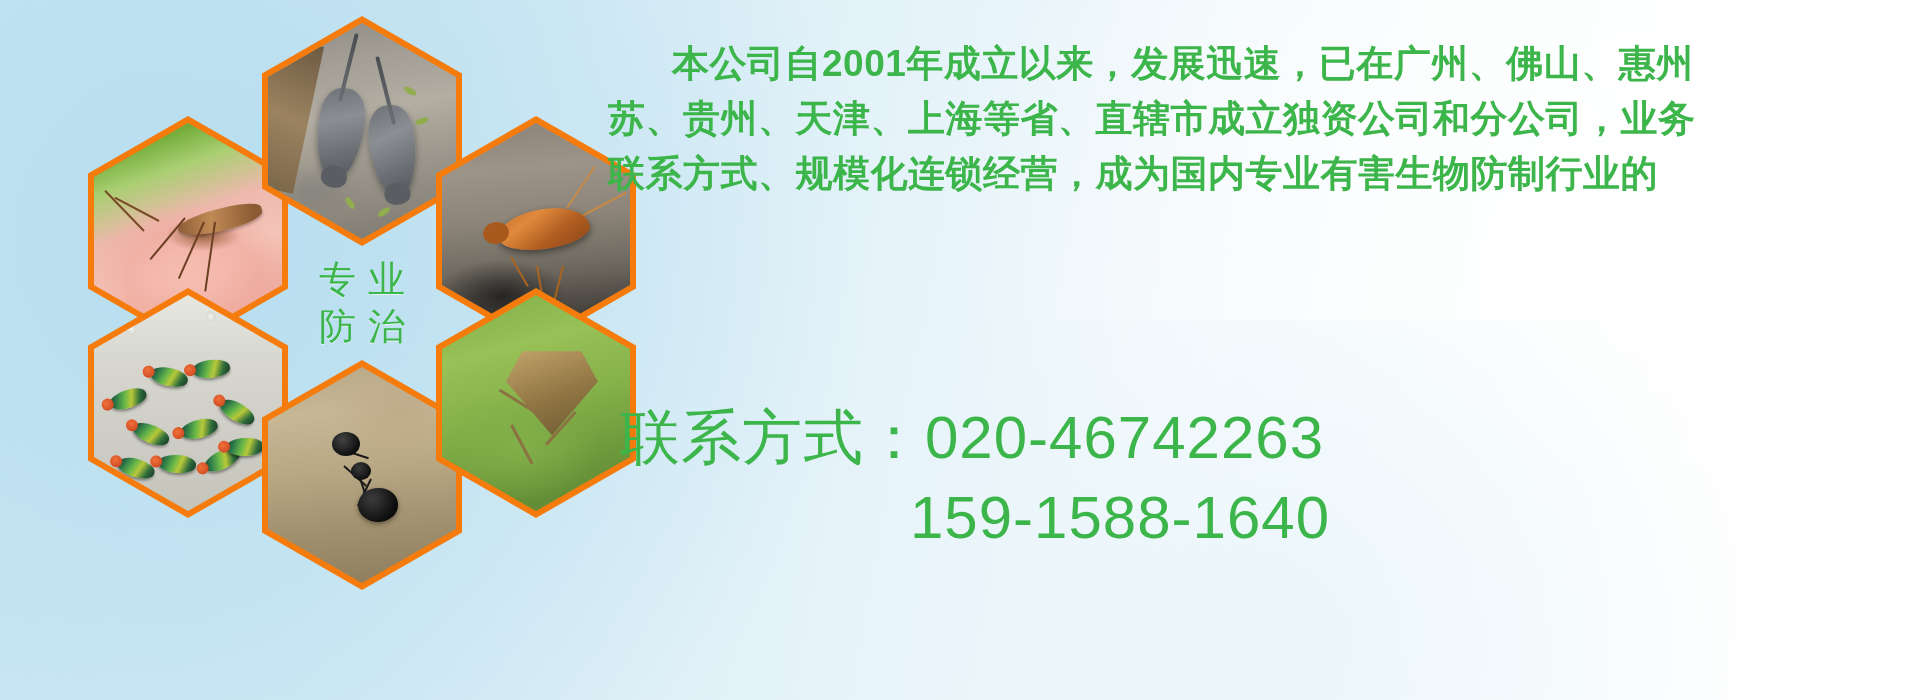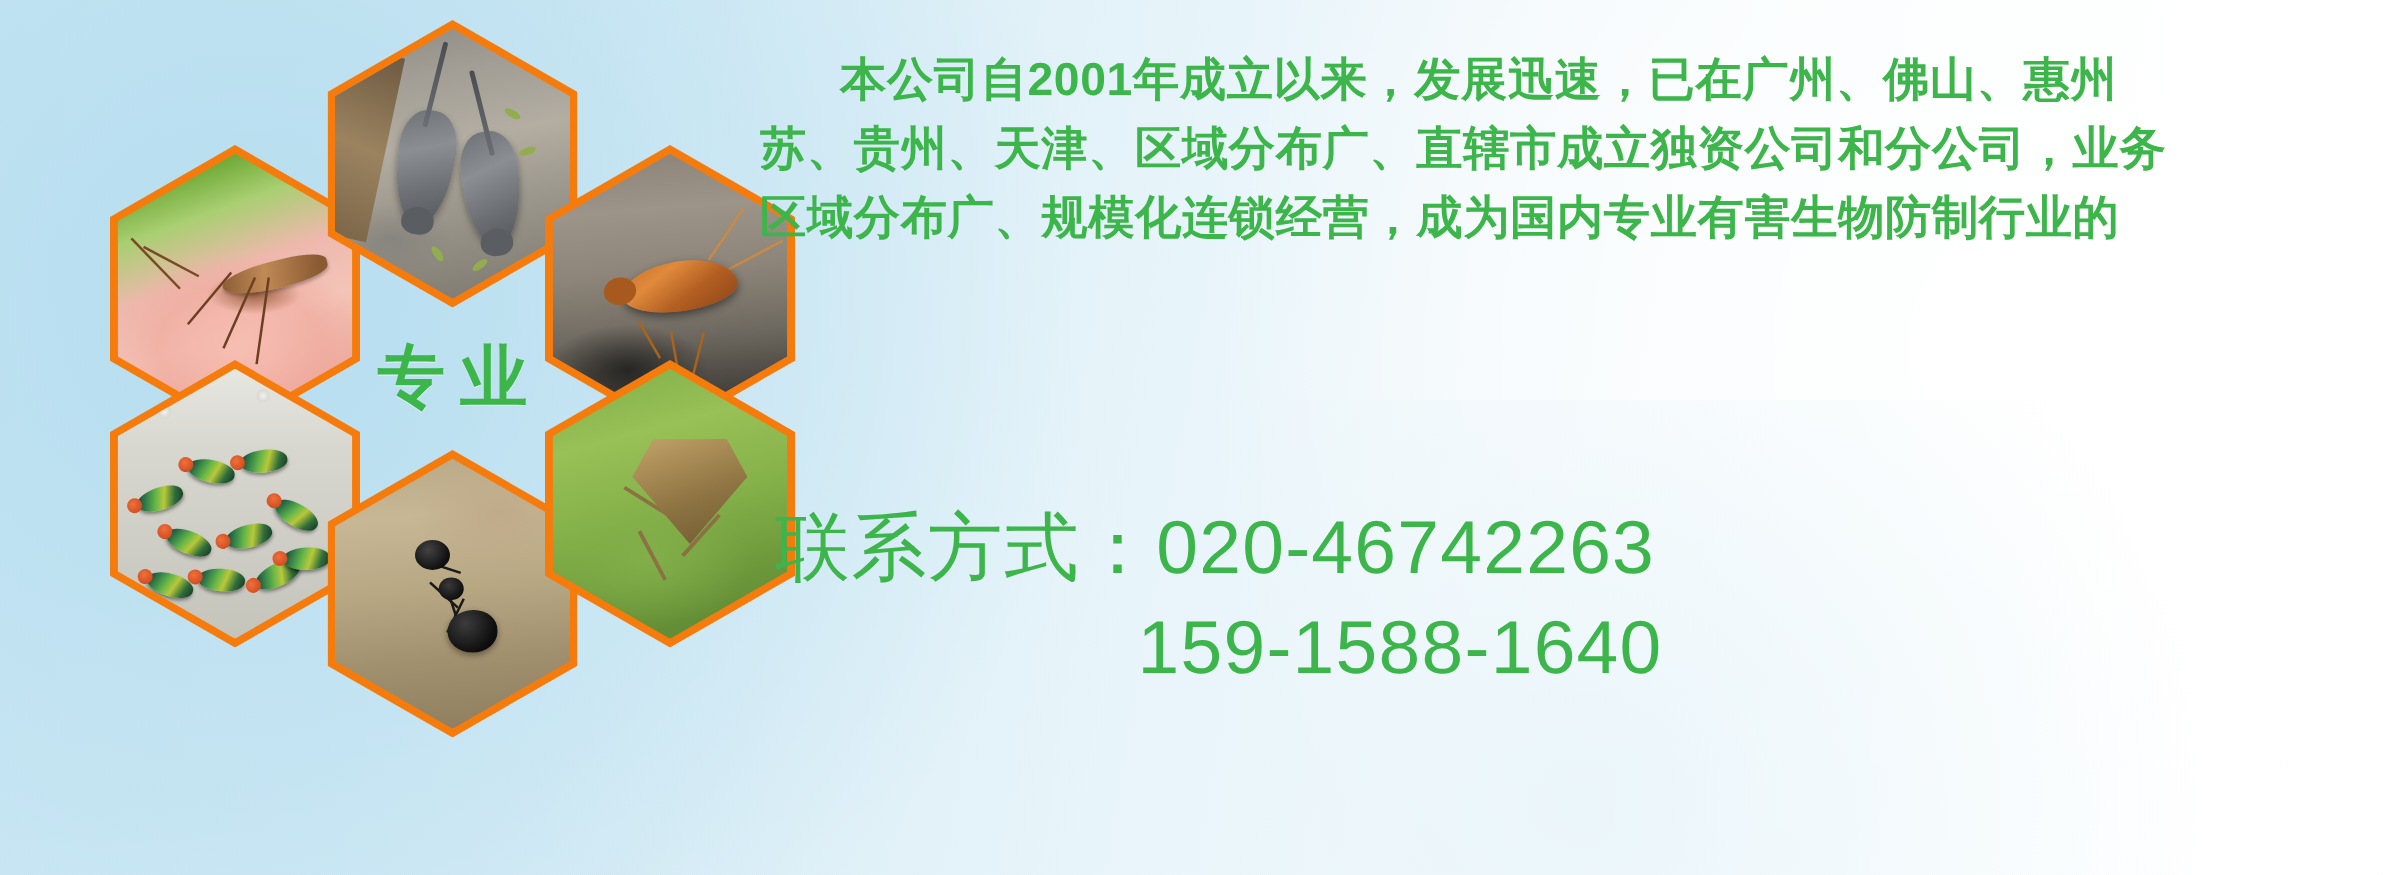--- a/index.html
+++ b/index.html
@@ -296,22 +296,22 @@
   }
   .hex.pos-center .hex-inner {
     background: transparent;
     display: flex;
     flex-direction: column;
     align-items: center;
     justify-content: center;
   }
   .slogan-line {
     color: #3cb54a;
-    font-size: 54px;
-    font-weight: bold;
+    font-size: 37px;
+    font-weight: normal;
     letter-spacing: 12px;
     text-indent: 12px;
     line-height: 1.28;
     white-space: nowrap;
     text-shadow: 0 1px 0 rgba(255,255,255,0.6);
   }
 
   
   .copy-block {
     position: absolute;
@@ -441,29 +441,30 @@
           <div class="sb-leg s2"></div>
           <div class="sb-leg s3"></div>
           <div class="sb-shield"></div>
         </div>
       </div>
     </div>
 
     <div class="hex pos-center">
       <div class="hex-inner">
         <div class="slogan-line">专业</div>
+        <div class="slogan-line">防治</div>
       </div>
     </div>
 
   </div>
 
   <div class="copy-block">
     <div class="copy-line indent">本公司自2001年成立以来，发展迅速，已在广州、佛山、惠州</div>
-    <div class="copy-line">苏、贵州、天津、区域分布广、直辖市成立独资公司和分公司，业务</div>
-    <div class="copy-line">区域分布广、规模化连锁经营，成为国内专业有害生物防制行业的</div>
+    <div class="copy-line">苏、贵州、天津、上海等省、直辖市成立独资公司和分公司，业务</div>
+    <div class="copy-line">联系方式、规模化连锁经营，成为国内专业有害生物防制行业的</div>
   </div>
 
   <div class="contact-block">
     <div class="contact-line">联系方式：020-46742263</div>
     <div class="contact-line second">159-1588-1640</div>
   </div>
 
 </div>
 
 </body></html>

